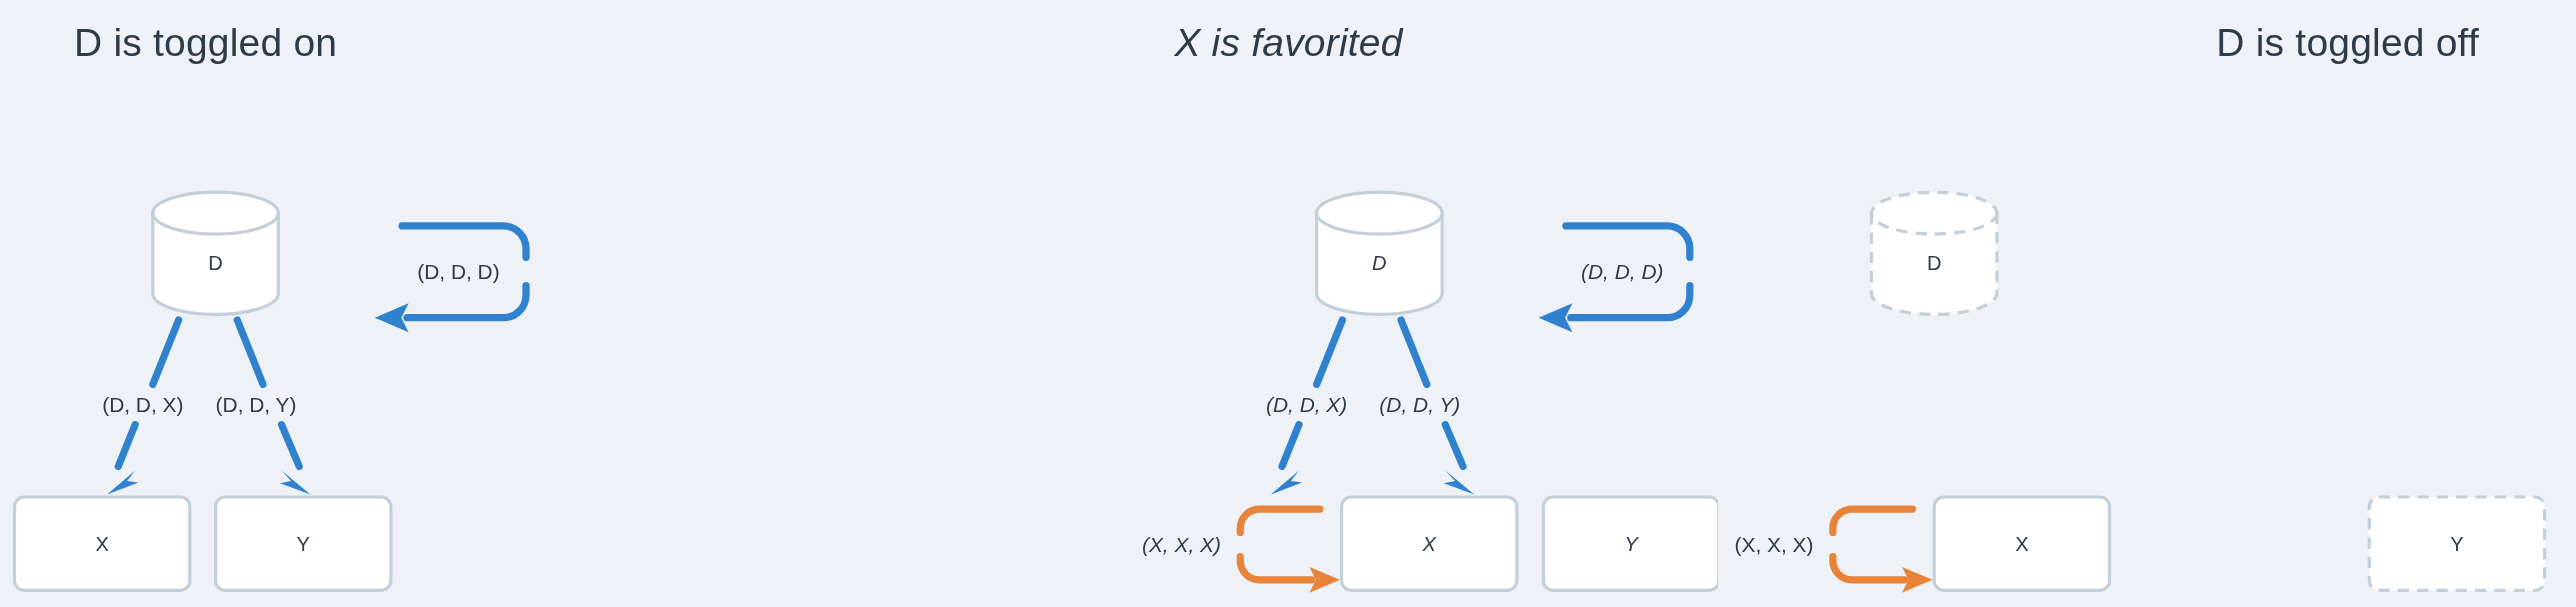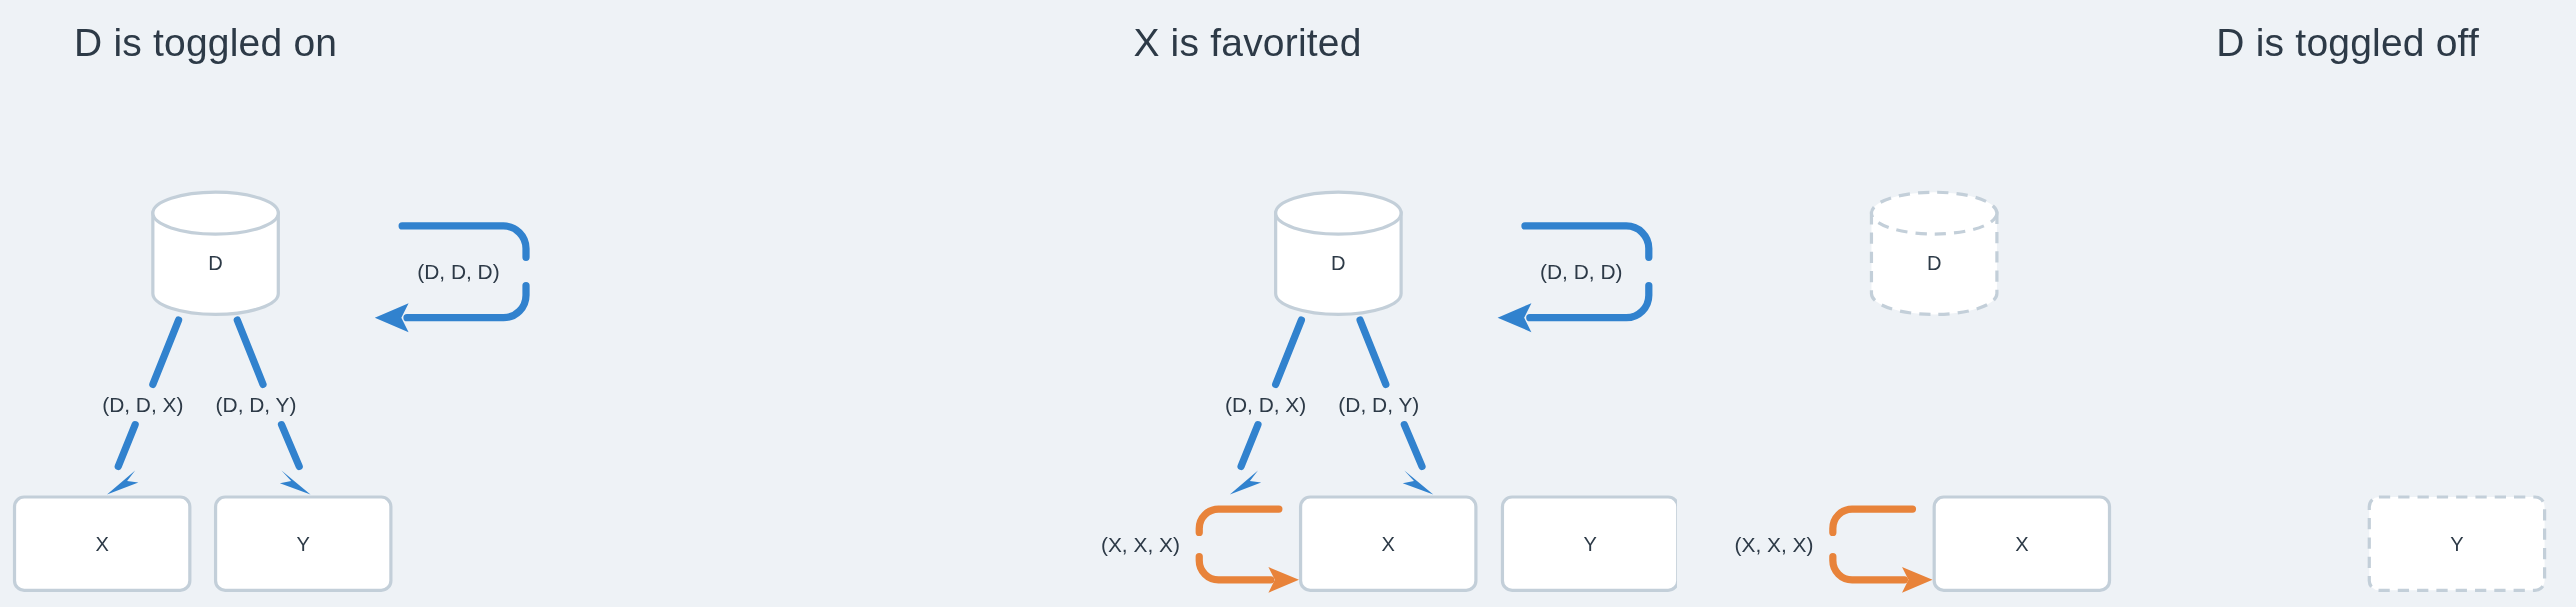--- a/index.html
+++ b/index.html
@@ -18,21 +18,21 @@
     width: 2576px;
     height: 608px;
     background: #eef2f6;
   }
   .panel {
     position: absolute;
     top: 0;
     height: 608px;
   }
   #panel-0 { left: 0px;    width: 859px; }
-  #panel-1 { left: 818px; width: 859px; }
+  #panel-1 { left: 859px; width: 859px; font-style: italic; }
   #panel-2 { left: 1717px; width: 859px; }
 
   .panel-title {
     position: absolute;
     top: 22.5px;
     left: 0;
     width: 100%;
     text-align: center;
     font-size: 39px;
     font-weight: 400;

